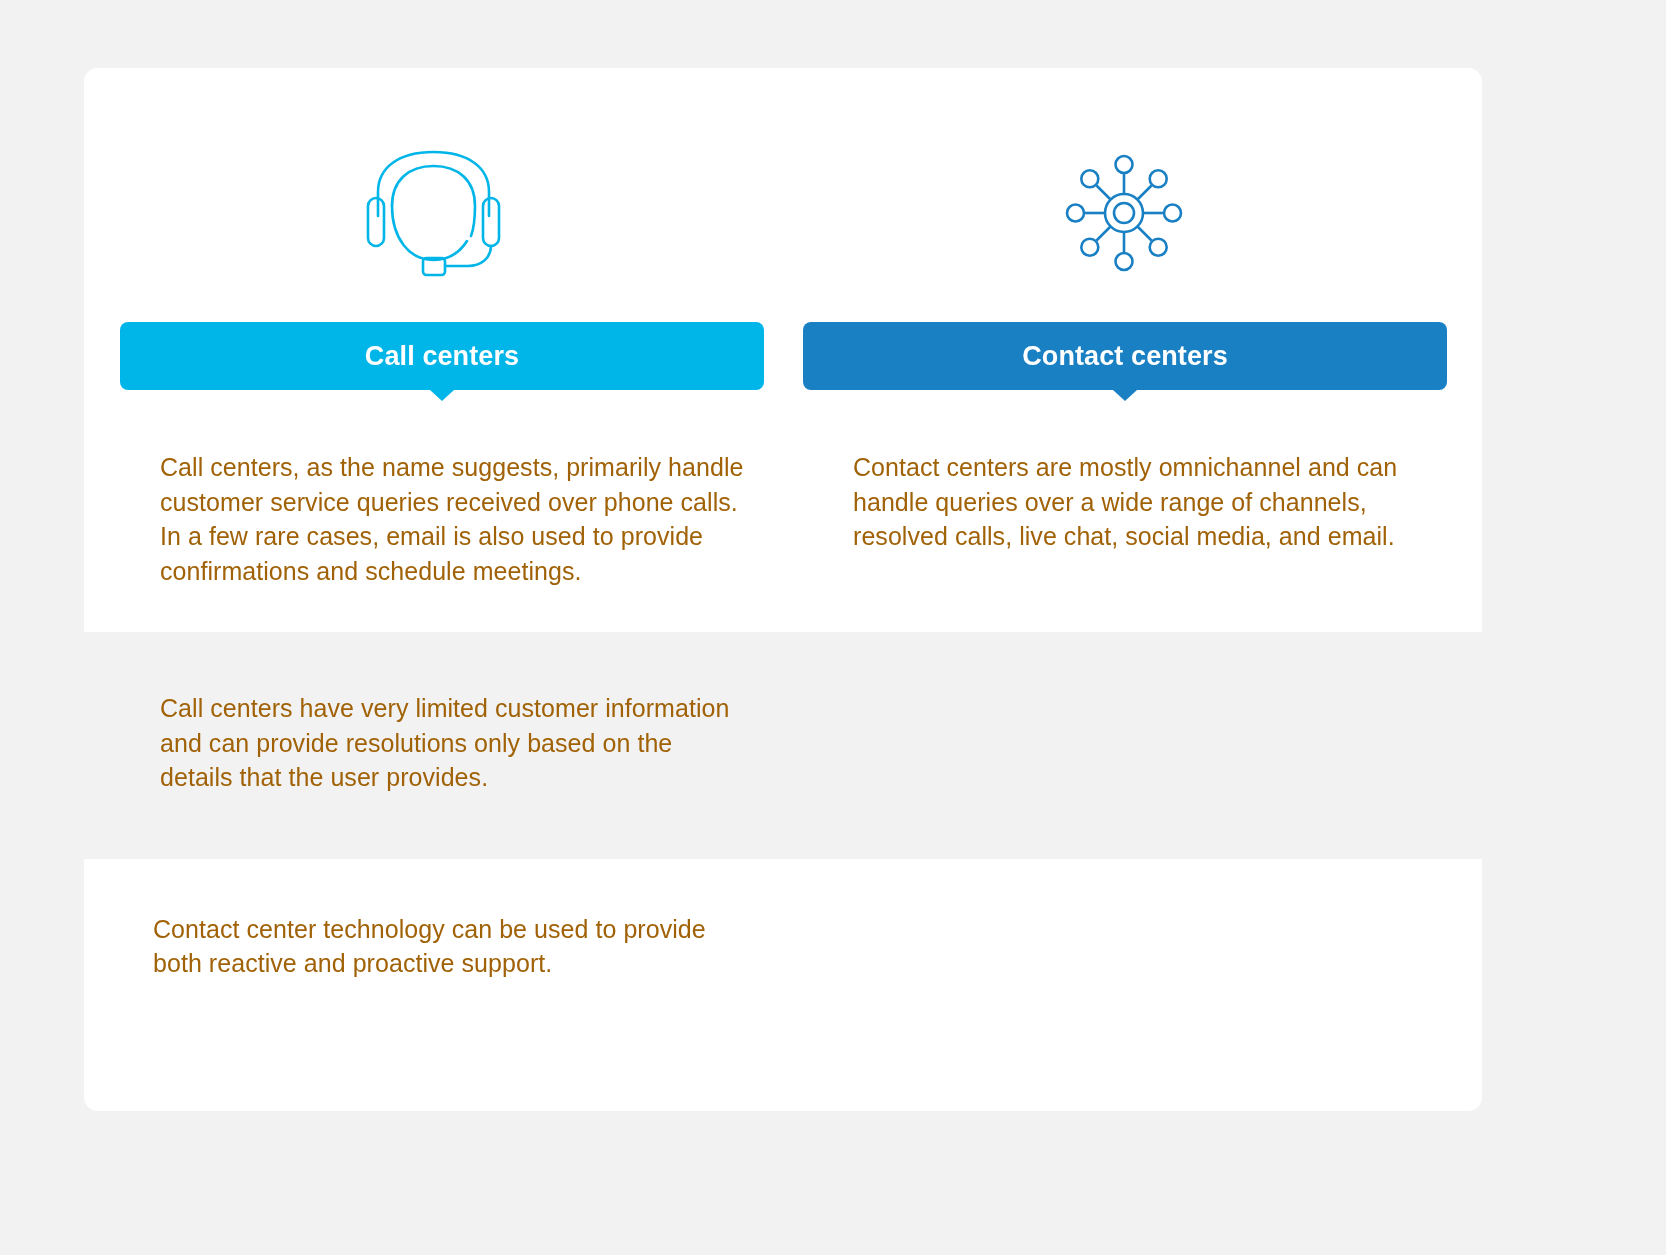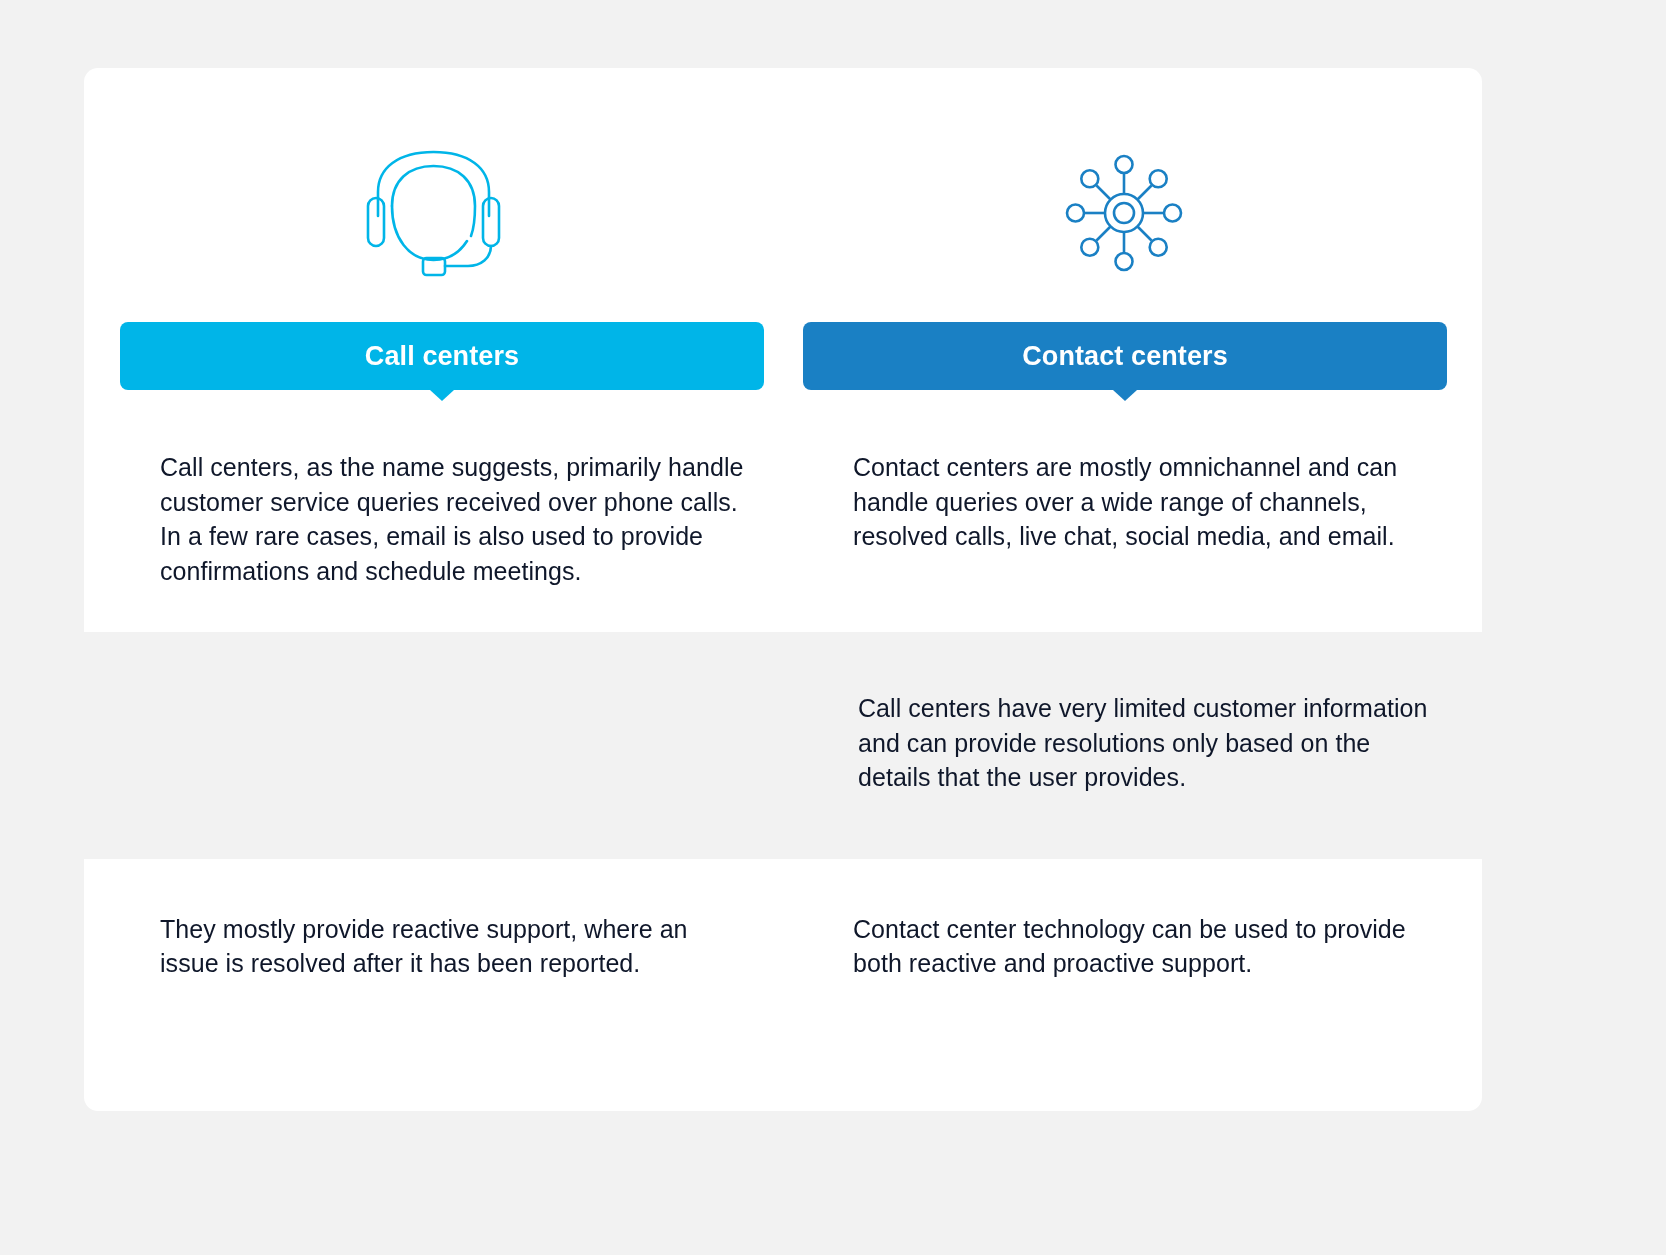--- a/index.html
+++ b/index.html
@@ -105,38 +105,38 @@
   .row.shaded { background: #f2f2f2; }
 
   .row-inner {
     position: relative;
     display: flex;
     width: 100%;
     box-sizing: border-box;
   }
   .cell {
     box-sizing: border-box;
-    color: #0f172a;
+    color: #a16207;
     font-size: 25px;
     line-height: 34.5px;
     letter-spacing: 0.05px;
   }
   .cell.left {
     width: 700px;
     padding-left: 76px;
     padding-right: 40px;
   }
   .cell.right {
     width: 698px;
     padding-left: 69px;
     padding-right: 30px;
   }
 
   .row-1 .row-inner { padding-top: 30px; padding-bottom: 44px; }
-  .row-2 .row-inner { padding-top: 59px; padding-bottom: 64px; justify-content: flex-end; }
+  .row-2 .row-inner { padding-top: 59px; padding-bottom: 64px; }
   .row-3 .row-inner { padding-top: 53px; padding-bottom: 40px; }
 
   .cell p { margin: 0; }
 </style>
 </head>
 <body>
 
 <div class="page">
   <div class="card">
 
@@ -206,23 +206,20 @@
       <div class="row row-2 shaded">
         <div class="row-inner">
           <div class="cell left">
             <p>Call centers have very limited customer information and can provide resolutions only based on the details that the user provides.</p>
           </div>
         </div>
       </div>
 
       <div class="row row-3">
         <div class="row-inner">
-          <div class="cell left">
-            <p>They mostly provide reactive support, where an issue is resolved after it has been reported.</p>
-          </div>
           <div class="cell right">
             <p>Contact center technology can be used to provide both reactive and proactive support.</p>
           </div>
         </div>
       </div>
 
     </div>
   </div>
 </div>
 

